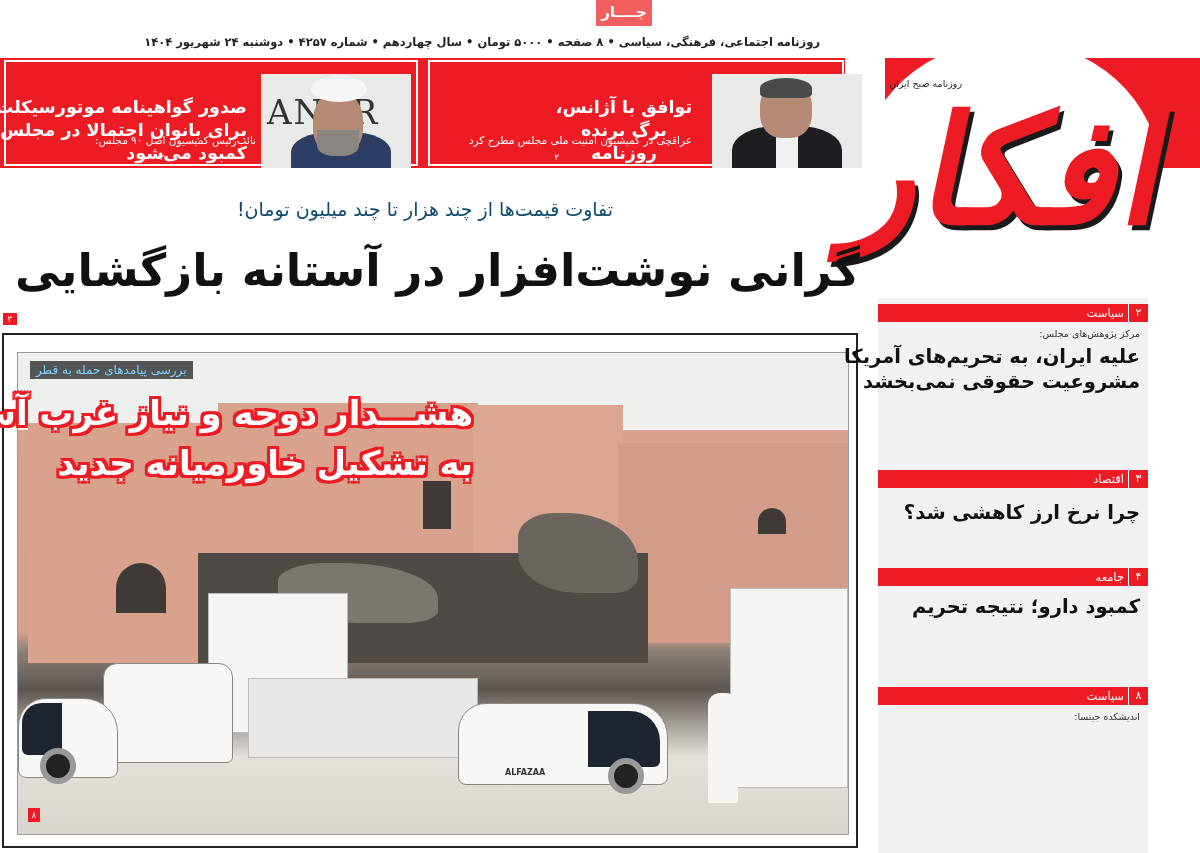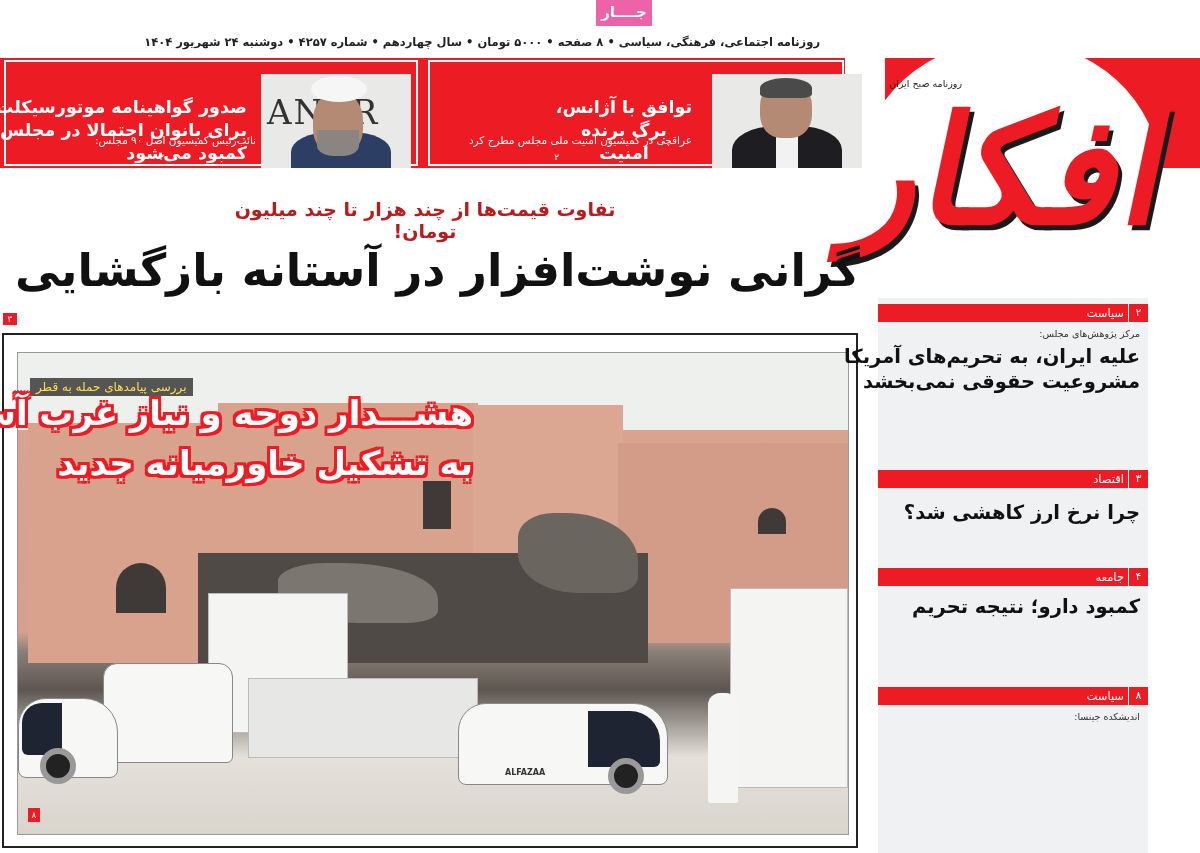--- a/index.html
+++ b/index.html
@@ -7,21 +7,21 @@
   body { position: relative; font-family: "DejaVu Sans", sans-serif; direction: rtl; color: #1a1a1a; }
 
   
   .info-line {
     position: absolute; top: 32px; left: 215px; width: 605px; height: 20px;
     font-size: 11.5px; font-weight: bold; color: #222; white-space: nowrap;
     text-align: right; line-height: 20px;
   }
   .watermark {
     position: absolute; top: 0; left: 596px; width: 56px; height: 26px;
-    background: #ec4899; color: #fff; font-size: 15px; font-weight: bold;
+    background: #ef4444; color: #fff; font-size: 15px; font-weight: bold;
     text-align: center; line-height: 24px; opacity: 0.85;
   }
 
   
   .band { position: absolute; top: 58px; height: 110px; background: #ed1c24; }
   .band-left { left: 0; width: 1200px; }
   .logo-disc {
     position: absolute; top: 40px; left: 860px; width: 300px; height: 270px;
     background: #fff; border-radius: 50%;
   }
@@ -65,21 +65,21 @@
   .teaser-2 .headline { right: 169px; }
   .teaser .page-ref {
     position: absolute; bottom: 2px; font-size: 9px; color: #fff;
   }
   .teaser-1 .page-ref { right: 283px; }
   .teaser-2 .page-ref { right: 252px; }
 
   
   .overline {
     position: absolute; top: 198px; left: 200px; width: 450px;
-    font-size: 19px; font-weight: bold; color: #b91c1c; text-align: center;
+    font-size: 19px; font-weight: normal; color: #0c4a6e; text-align: center;
   }
   .main-headline {
     position: absolute; top: 236px; left: 0; width: 860px; text-align: right;
     font-size: 45px; font-weight: bold; color: #111; white-space: nowrap; letter-spacing: -1.5px;
     line-height: 70px;
   }
   .main-ref {
     position: absolute; top: 313px; left: 3px; width: 14px; height: 12px; background: #ed1c24;
     color: #fff; font-size: 9px; text-align: center; line-height: 12px;
   }
@@ -95,22 +95,22 @@
     border: 1px solid #999;
   }
   .bldg { position: absolute; background: #d9a28d; }
   .win { position: absolute; background: #3f3a37; }
   .debris { position: absolute; background: #6b655f; border-radius: 30% 60% 20% 50%; }
   .truck { position: absolute; background: #f4f4f2; border: 1px solid #bbb; }
   .car { position: absolute; background: #f7f7f5; border-radius: 28px 34px 8px 8px; border: 1px solid #888; }
   .car-dark { position: absolute; background: #1f2433; }
   .wheel { position: absolute; width: 36px; height: 36px; border-radius: 50%; background: #222; border: 6px solid #999; }
   .story-kicker {
-    position: absolute; top: 378px; left: 30px; padding: 2px 6px;
-    background: #555; color: #fde047; font-size: 12px; white-space: nowrap;
+    position: absolute; top: 361px; left: 30px; padding: 2px 6px;
+    background: #555; color: #7dd3fc; font-size: 12px; white-space: nowrap;
   }
   .story-headline {
     position: absolute; top: 388px; left: 28px; width: 445px; text-align: right;
     font-size: 34px; font-weight: bold; color: #fff; line-height: 50px; white-space: nowrap;
     text-shadow: -3px -3px 0 #ed1c24, 3px -3px 0 #ed1c24, -3px 3px 0 #ed1c24, 3px 3px 0 #ed1c24,
                  0 3px 0 #ed1c24, 0 -3px 0 #ed1c24, 3px 0 0 #ed1c24, -3px 0 0 #ed1c24;
   }
   .story-ref {
     position: absolute; top: 808px; left: 28px; width: 12px; height: 14px; background: #ed1c24;
     color: #fff; font-size: 9px; text-align: center; line-height: 14px;
@@ -156,21 +156,21 @@
   <div class="photo">
     <div class="person-body" style="left:20px;top:52px;width:110px;height:60px;background:#1d1d22;"></div>
     <div class="person-body" style="left:64px;top:56px;width:22px;height:40px;background:#f2f2f2;border-radius:0;"></div>
     <div class="person-head" style="left:48px;top:6px;width:52px;height:58px;"></div>
     <div style="position:absolute;left:48px;top:4px;width:52px;height:20px;background:#4a4a4a;border-radius:50% 50% 20% 20%;"></div>
   </div>
   <div class="kicker">عراقچی در کمیسیون امنیت ملی مجلس مطرح کرد</div>
   <div class="headline">
     <div>توافق با آژانس،</div>
     <div>برگ برنده</div>
-    <div>امنیت</div>
+    <div>روزنامه</div>
   </div>
   <div class="page-ref">۲</div>
 </div>
 
 <div class="teaser teaser-2">
   <div class="photo">
     <div style="position:absolute;left:6px;top:18px;font-size:34px;color:#333;font-family:'DejaVu Serif',serif;letter-spacing:2px;">ANAR</div>
     <div class="person-body" style="left:30px;top:58px;width:100px;height:50px;background:#2c3e63;"></div>
     <div class="person-head" style="left:52px;top:18px;width:50px;height:62px;"></div>
     <div style="position:absolute;left:50px;top:2px;width:56px;height:26px;background:#f6f6f6;border-radius:50%;"></div>

